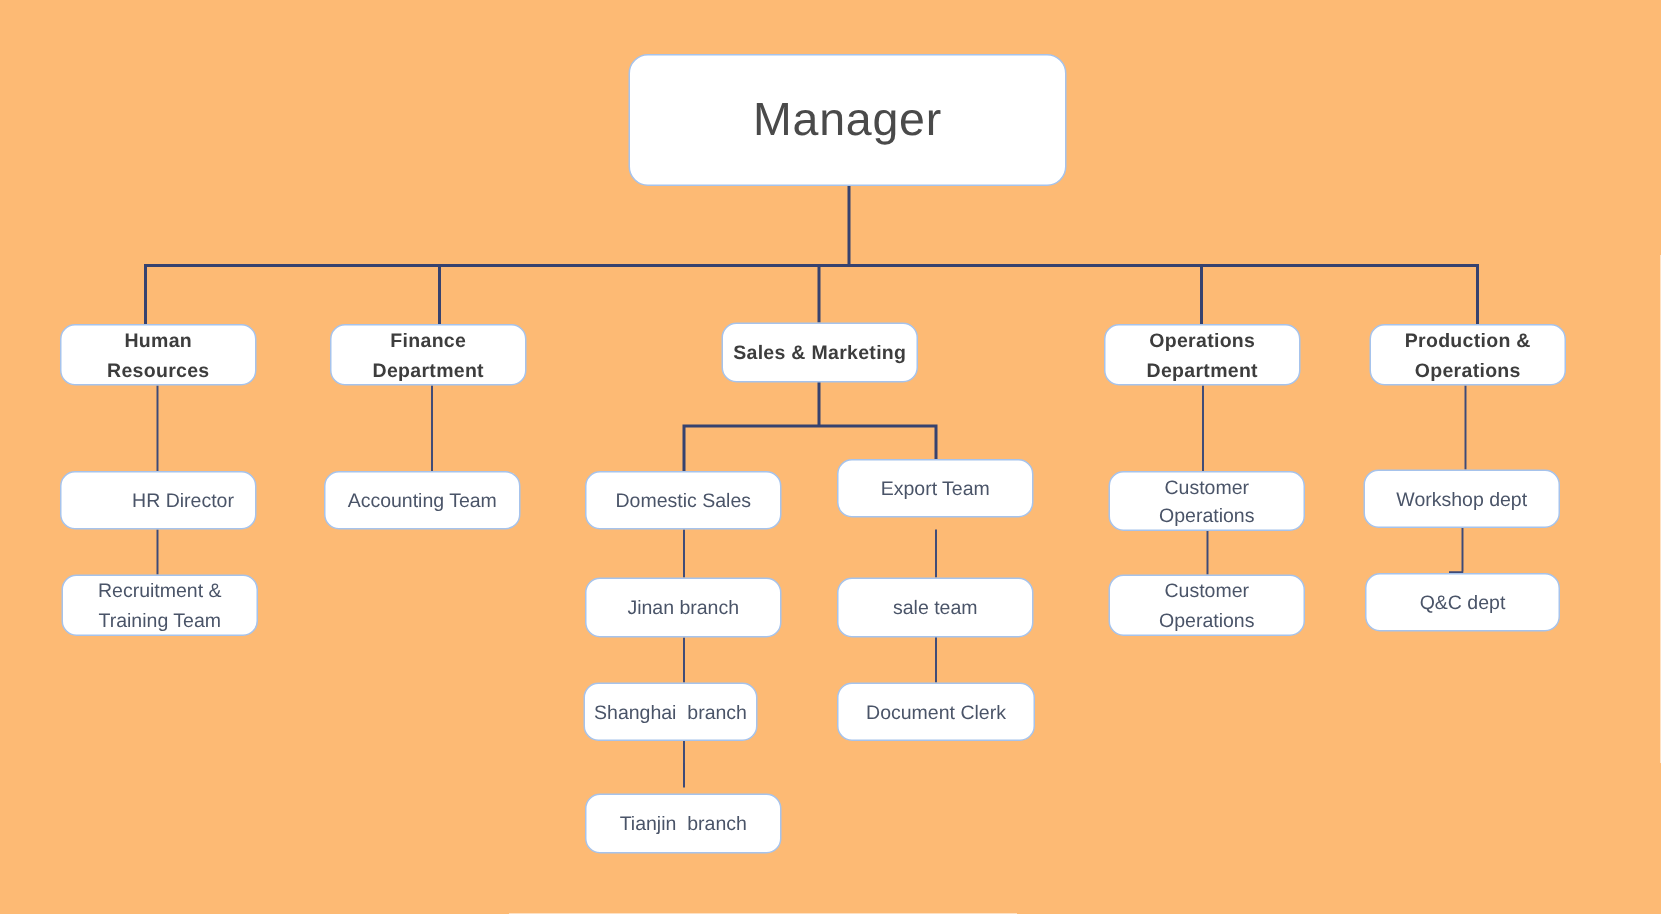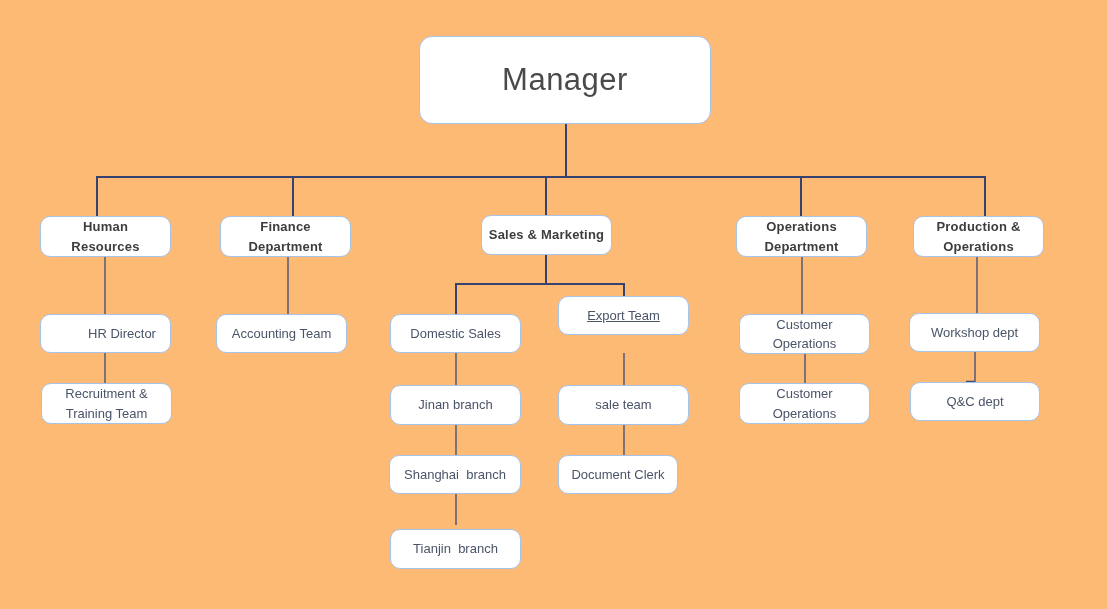--- a/index.html
+++ b/index.html
@@ -32,30 +32,30 @@
     letter-spacing:.5px;
   }
   #n-human{left:40px;top:216px;width:131px;height:41px;}
   #n-finance{left:220px;top:216px;width:131px;height:41px;}
   #n-sales{left:481px;top:215px;width:131px;height:40px;text-align:right;}
   #n-operations{left:736px;top:216px;width:131px;height:41px;}
   #n-production{left:913px;top:216px;width:131px;height:41px;}
   #n-hrdirector{left:40px;top:314px;width:131px;height:39px;padding-left:39px;}
   #n-accounting{left:216px;top:314px;width:131px;height:39px;}
   #n-domestic{left:390px;top:314px;width:131px;height:39px;}
-  #n-export{left:558px;top:296px;width:131px;height:39px;text-decoration:underline;}
+  #n-export{left:558px;top:306px;width:131px;height:39px;}
   #n-custops1{left:739px;top:314px;width:131px;height:40px;}
   #n-workshop{left:909px;top:313px;width:131px;height:39px;}
   #n-recruitment{left:41px;top:383px;width:131px;height:41px;}
   #n-jinan{left:390px;top:385px;width:131px;height:40px;}
   #n-saleteam{left:558px;top:385px;width:131px;height:40px;}
   #n-custops2{left:739px;top:383px;width:131px;height:41px;}
   #n-qc{left:910px;top:382px;width:130px;height:39px;}
-  #n-shanghai{left:389px;top:455px;width:132px;height:39px;}
-  #n-document{left:558px;top:455px;width:120px;height:39px;}
+  #n-shanghai{left:389px;top:455px;width:116px;height:39px;}
+  #n-document{left:558px;top:455px;width:132px;height:39px;}
   #n-tianjin{left:390px;top:529px;width:131px;height:40px;}
 </style>
 </head>
 <body>
 
 <div id="canvas">
 
   <svg id="connectors" viewBox="0 0 1107 609" xmlns="http://www.w3.org/2000/svg">
     <g stroke="#36426f" fill="none" stroke-width="2">
       <path d="M566,124 V177 M96,177 H986 M97,177 V216 M293,177 V216 M546,177 V215 M801,177 V216 M985,177 V216"></path>

